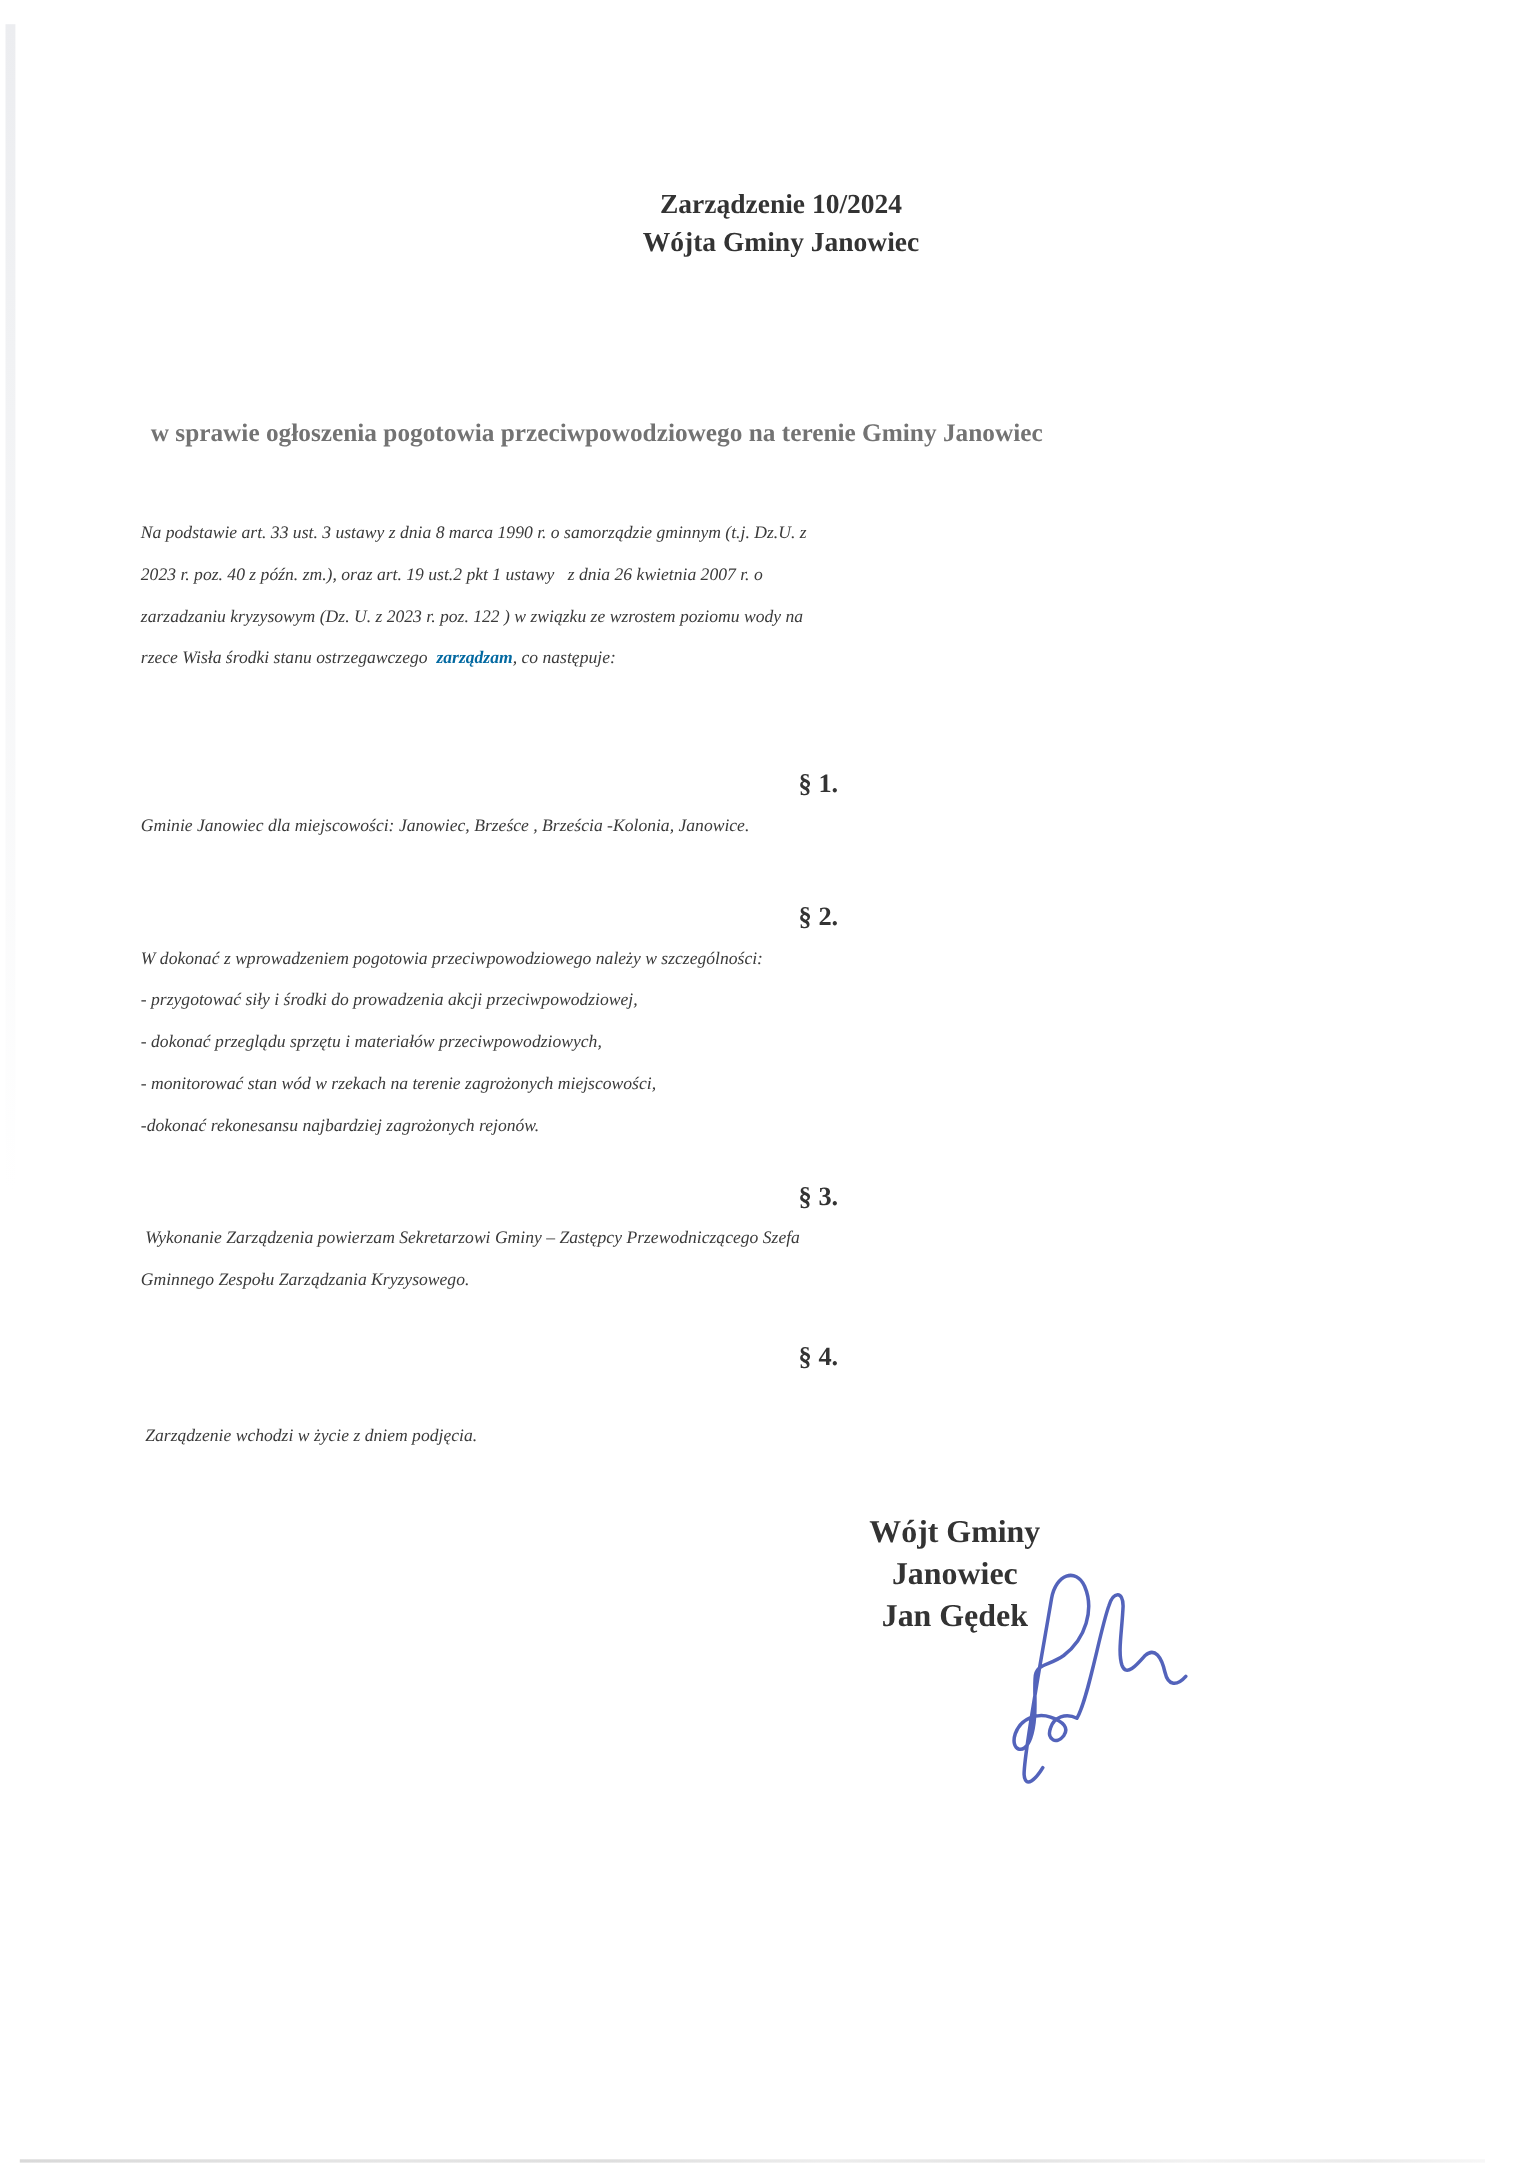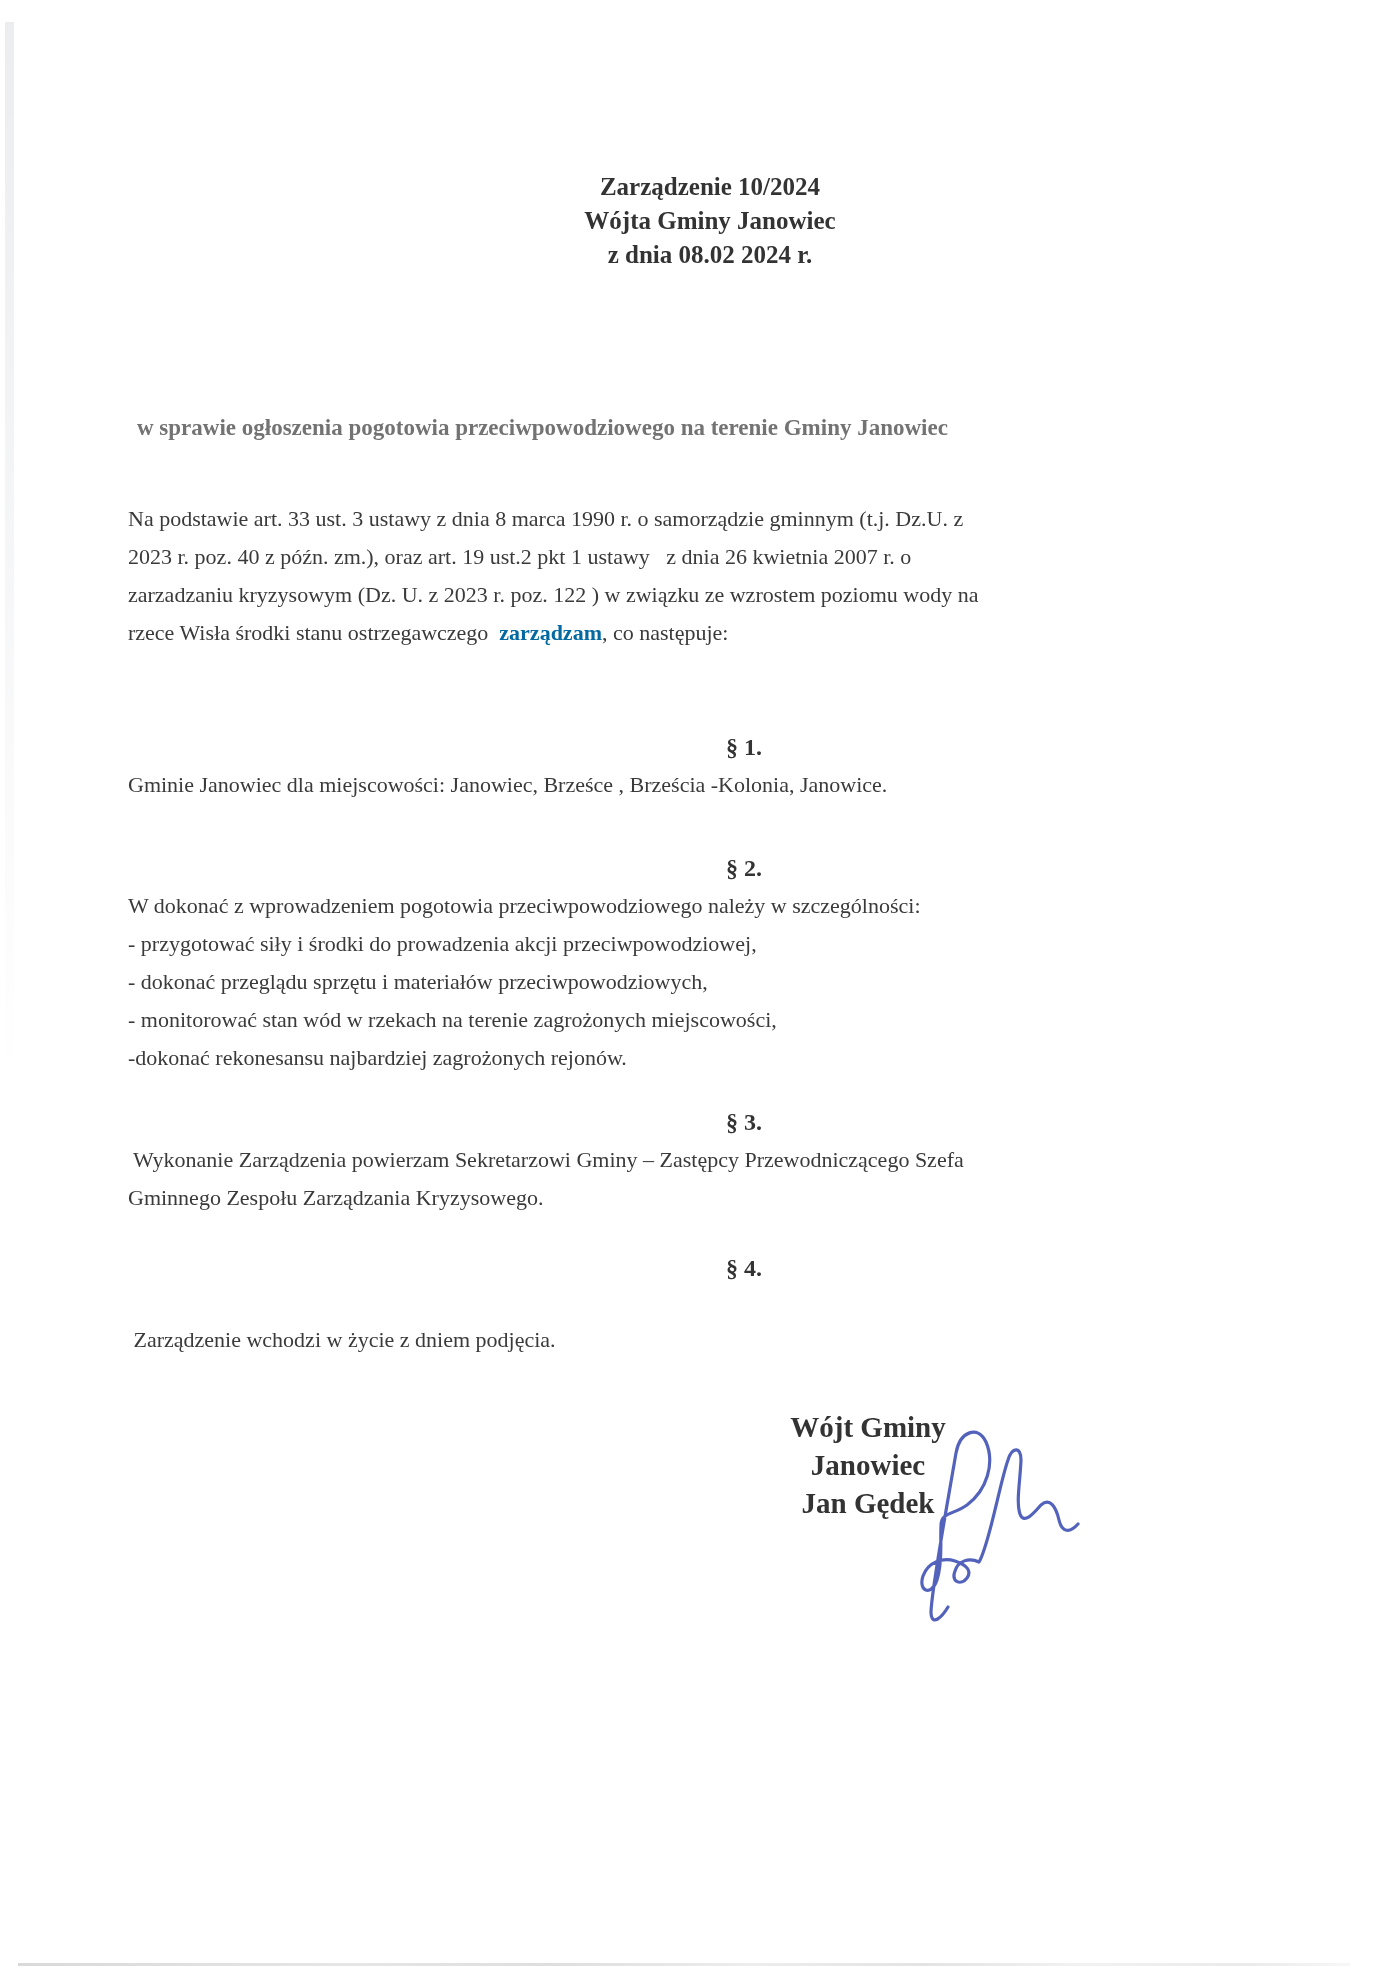--- a/index.html
+++ b/index.html
@@ -49,23 +49,24 @@
     margin-left: 9px;
     font-weight: bold;
     font-size: 23px;
     color: #737373;
     white-space: pre;
   }
 
   .para-legal { margin-top: 59px; }
 
   .line {
-    font-size: 22px;
+    font-size: 16px;
     line-height: 38px;
     white-space: pre;
+    font-style: italic;
   }
   .line b { color: #0369a1; margin-top: 44px; }
 
   .sec-head {
     font-weight: bold;
     font-size: 24px;
     line-height: 38px;
     text-align: center;
     color: #333333;
   }
@@ -98,21 +99,20 @@
 </head>
 <body>
 
 <div class="page">
 
   <div class="edge-shadow-left"></div>
 
   <div class="title-block">
     <div>Zarządzenie 10/2024</div>
     <div>Wójta Gminy Janowiec</div>
-    <div>z dnia 08.02 2024 r.</div>
   </div>
 
   <div class="content">
 
     <div class="subject">w sprawie ogłoszenia pogotowia przeciwpowodziowego na terenie Gminy Janowiec</div>
 
     <div class="para-legal">
       <div class="line">Na podstawie art. 33 ust. 3 ustawy z dnia 8 marca 1990 r. o samorządzie gminnym (t.j. Dz.U. z</div>
       <div class="line">2023 r. poz. 40 z późn. zm.), oraz art. 19 ust.2 pkt 1 ustawy   z dnia 26 kwietnia 2007 r. o</div>
       <div class="line">zarzadzaniu kryzysowym (Dz. U. z 2023 r. poz. 122 ) w związku ze wzrostem poziomu wody na</div>

